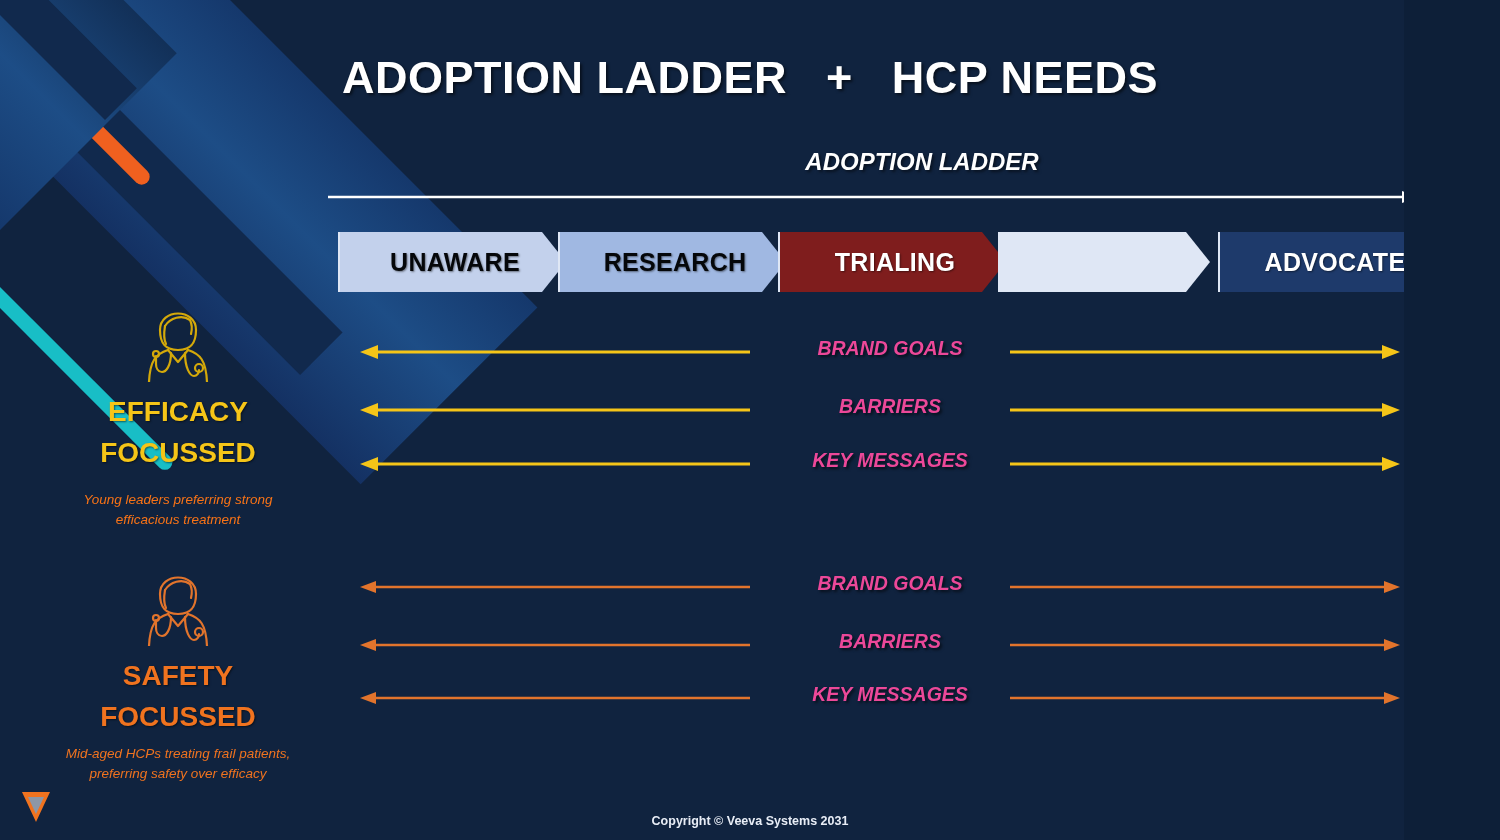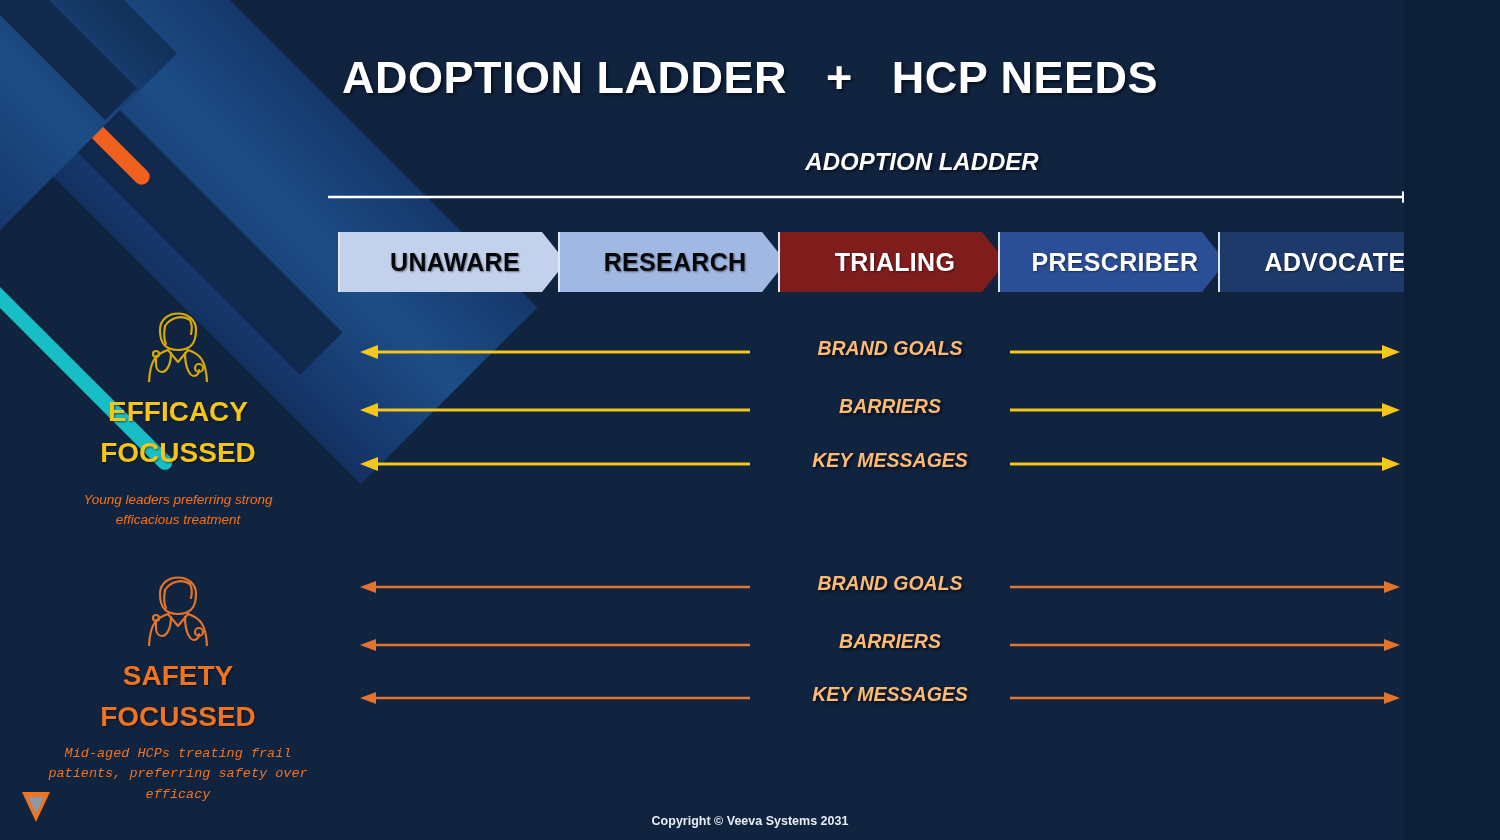--- a/index.html
+++ b/index.html
@@ -54,21 +54,21 @@
               text-shadow:1px 1px 2px rgba(0,0,0,.45);padding-right:14px;}
 
   
   .persona{position:absolute;width:300px;text-align:center;}
   .persona-name{font-size:28px;font-weight:bold;line-height:1.45;
                 text-shadow:1px 1px 2px rgba(0,0,0,.5);margin-top:6px;}
   .persona-desc{font-size:13.5px;font-style:italic;line-height:1.5;margin-top:7px;}
 
   
   .need-row{position:absolute;height:28px;}
-  .need-label{position:absolute;top:0;width:300px;text-align:center;color:#fdba74;
+  .need-label{position:absolute;top:0;width:300px;text-align:center;color:#ec4899;
               font-size:19.5px;font-weight:bold;font-style:italic;
               text-shadow:2px 2px 3px rgba(0,0,0,.6);}
   .need-arrow{position:absolute;top:8px;height:14px;}
 
   .footer{position:absolute;left:0;bottom:12px;width:1500px;text-align:center;
           color:#e8edf6;font-size:12.5px;font-weight:bold;}
 </style>
 </head>
 <body>
 
@@ -109,23 +109,20 @@
     <div class="chev" style="left: 222px; width: 208px; background: rgb(160, 184, 226);">
       <span class="chev-label" style="color: rgb(5, 7, 10); text-align: right;">RESEARCH</span>
     </div>
 
     <div class="chev-border" style="left:440px;width:212px;"></div>
     <div class="chev" style="left: 442px; width: 208px; background: #7f1d1d;">
       <span class="chev-label" style="color: rgb(255, 255, 255);">TRIALING</span>
     </div>
 
     <div class="chev-border" style="left:660px;width:212px;"></div>
-    <div class="chev" style="left: 662px; width: 208px; background: rgb(42, 79, 150);">
-      <span class="chev-label" style="color: rgb(255, 255, 255);">PRESCRIBER</span>
-    </div>
 
     <div class="chev-border" style="left:880px;width:212px;"></div>
     <div class="chev" style="left: 882px; width: 208px; background: rgb(30, 58, 107);">
       <span class="chev-label" style="color: rgb(255, 255, 255);">ADVOCATE</span>
     </div>
   </div>
 
   <div class="persona" style="left:28px;top:296px;">
     <svg width="96" height="86" viewBox="0 0 96 86">
       <g fill="none" stroke="#d4a90a" stroke-width="2.2" stroke-linecap="round" stroke-linejoin="round">
@@ -196,21 +193,21 @@
         <path d="M41 57 C41 70, 36 76, 32 76 C28 76, 26 72, 26 68 L26 60"></path>
         <path d="M55 57 C55 72, 60 80, 64 80 C67 80, 69 77, 69 74"></path>
         <circle cx="26" cy="58" r="3"></circle>
         <circle cx="69" cy="72" r="4"></circle>
       </g>
     </svg>
     <div class="persona-name" style="color:#f0731f;">
       <span>SAFETY</span><br>
       <span>FOCUSSED</span>
     </div>
-    <div class="persona-desc" style="color:#f0731f;width:260px;margin:7px auto 0;font-family:Liberation Mono, monospace;">Mid-aged HCPs treating frail patients, preferring safety over efficacy</div>
+    <div class="persona-desc" style="color:#f0731f;width:260px;margin:7px auto 0;">Mid-aged HCPs treating frail patients, preferring safety over efficacy</div>
   </div>
 
   <div class="need-row" style="left:360px;top:572px;width:1060px;">
     <svg class="need-arrow" style="left:0px;width:390px;" viewBox="0 0 390 14">
       <line x1="14" y1="7" x2="390" y2="7" stroke="#e2742c" stroke-width="2.4"></line>
       <polygon points="16,1 0,7 16,13" fill="#e2742c"></polygon>
     </svg>
     <div class="need-label" style="left:380px;">BRAND GOALS</div>
     <svg class="need-arrow" style="left:650px;width:390px;" viewBox="0 0 390 14">
       <line x1="0" y1="7" x2="376" y2="7" stroke="#e2742c" stroke-width="2.4"></line>

